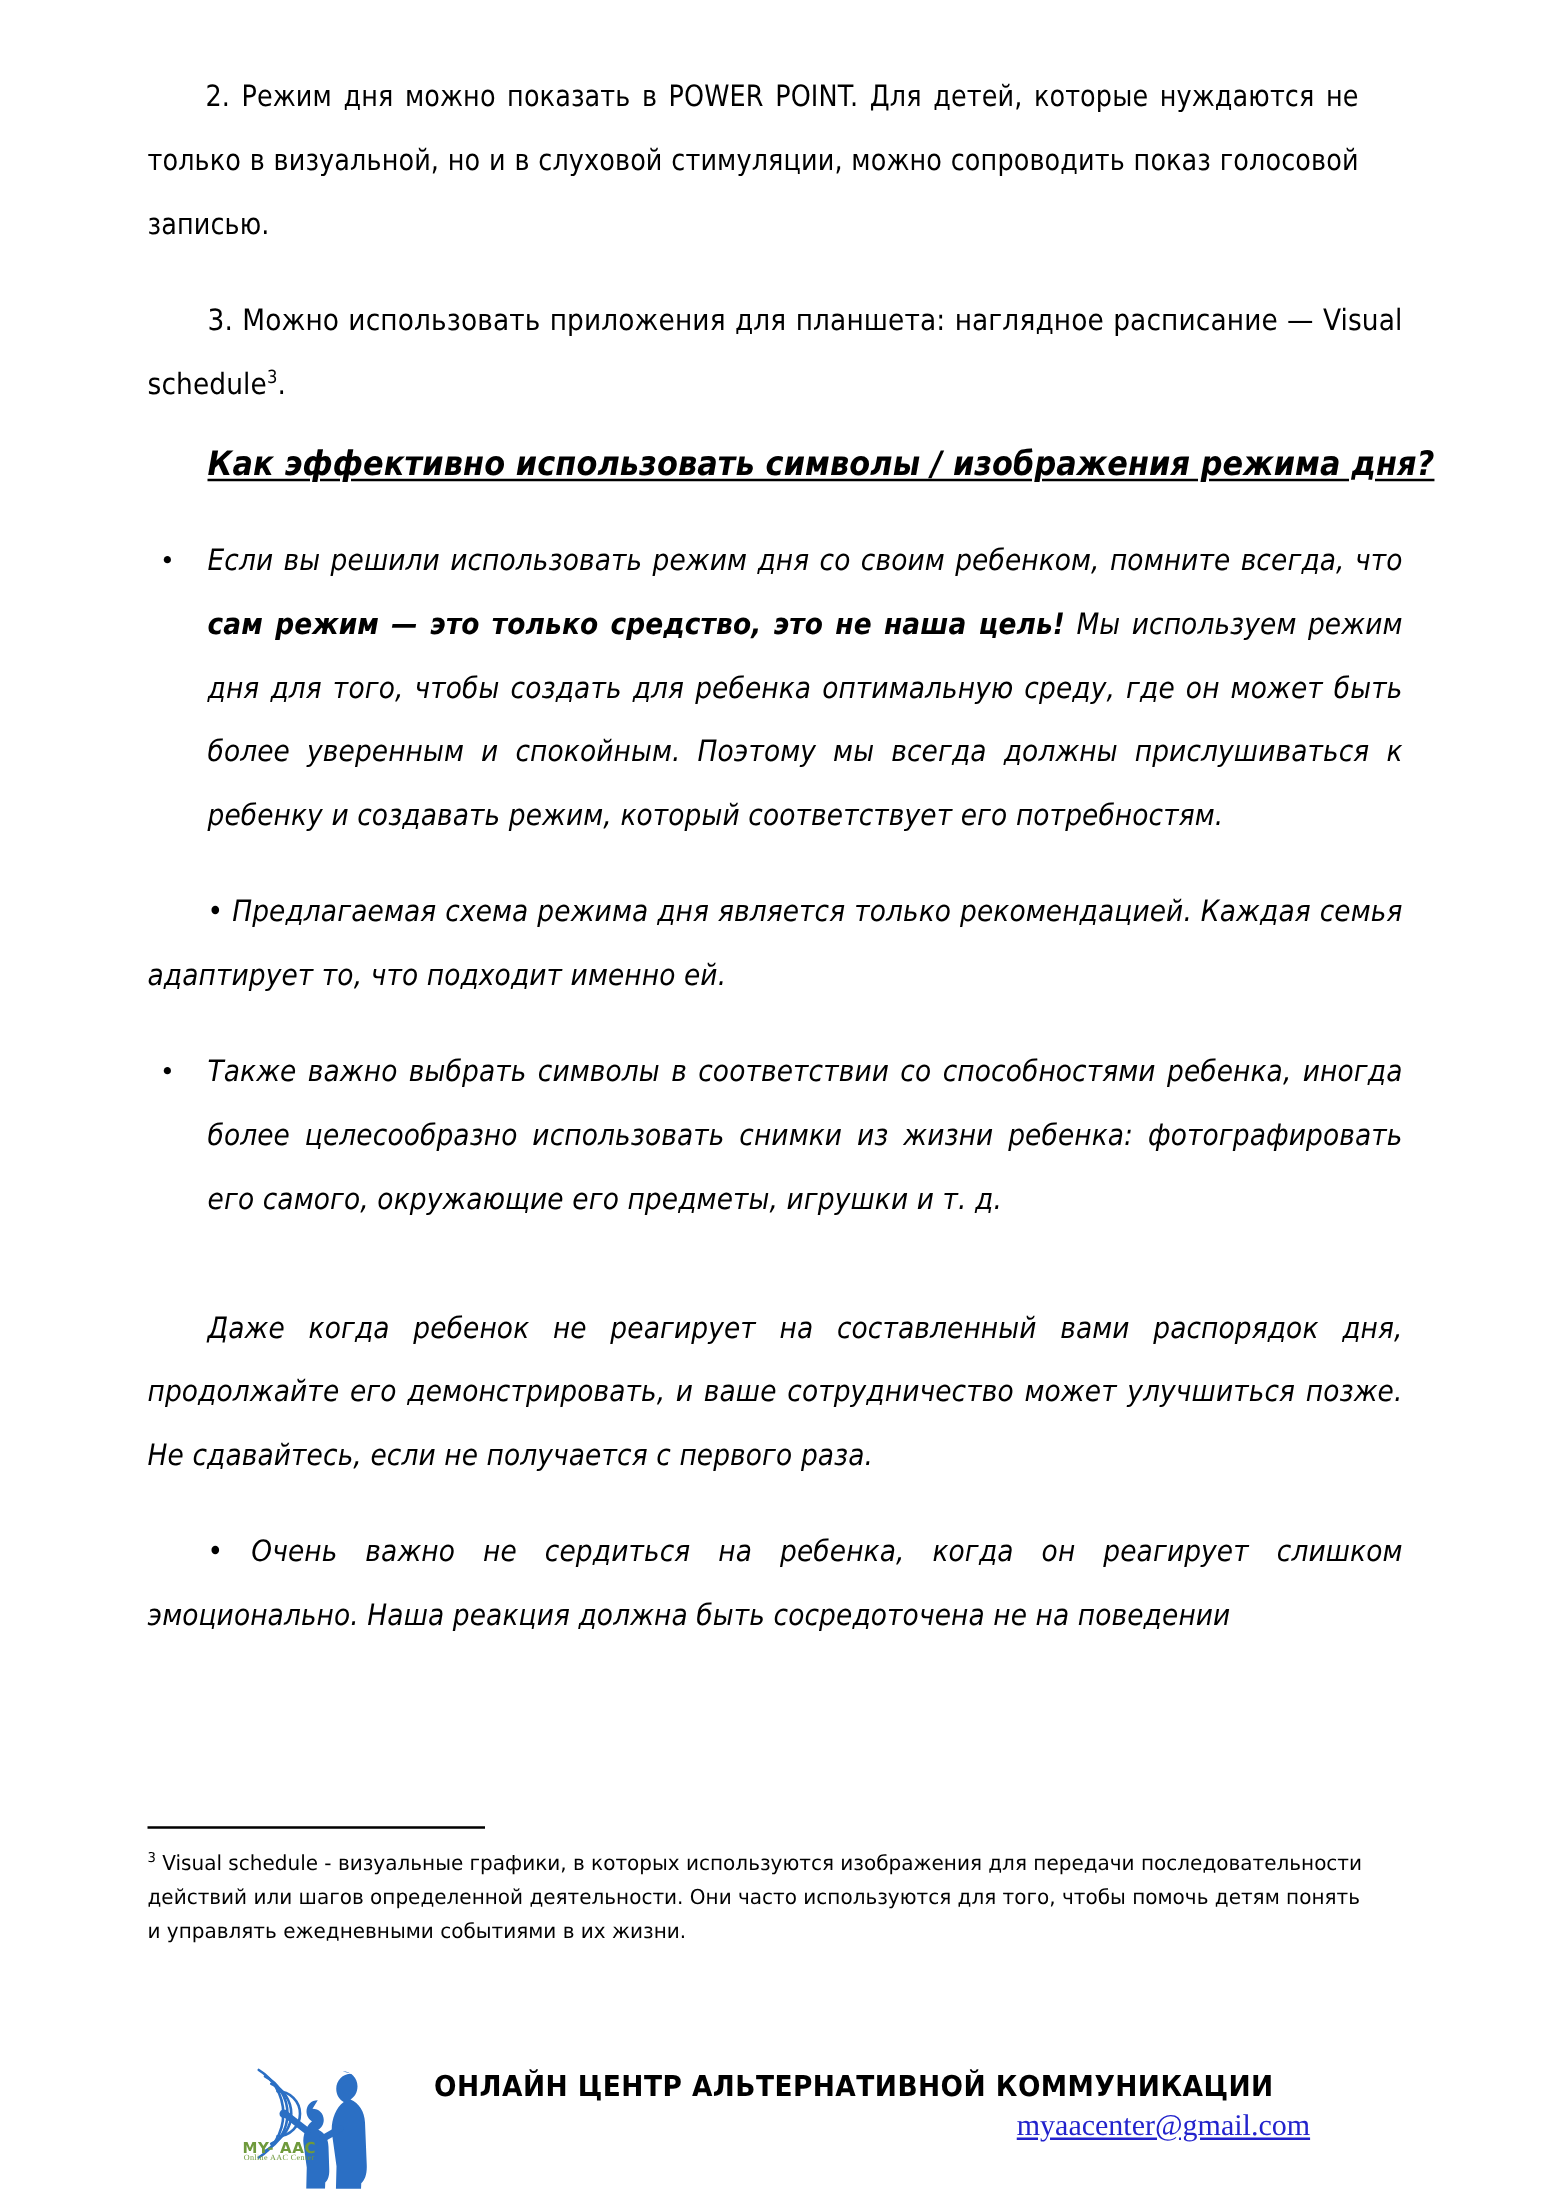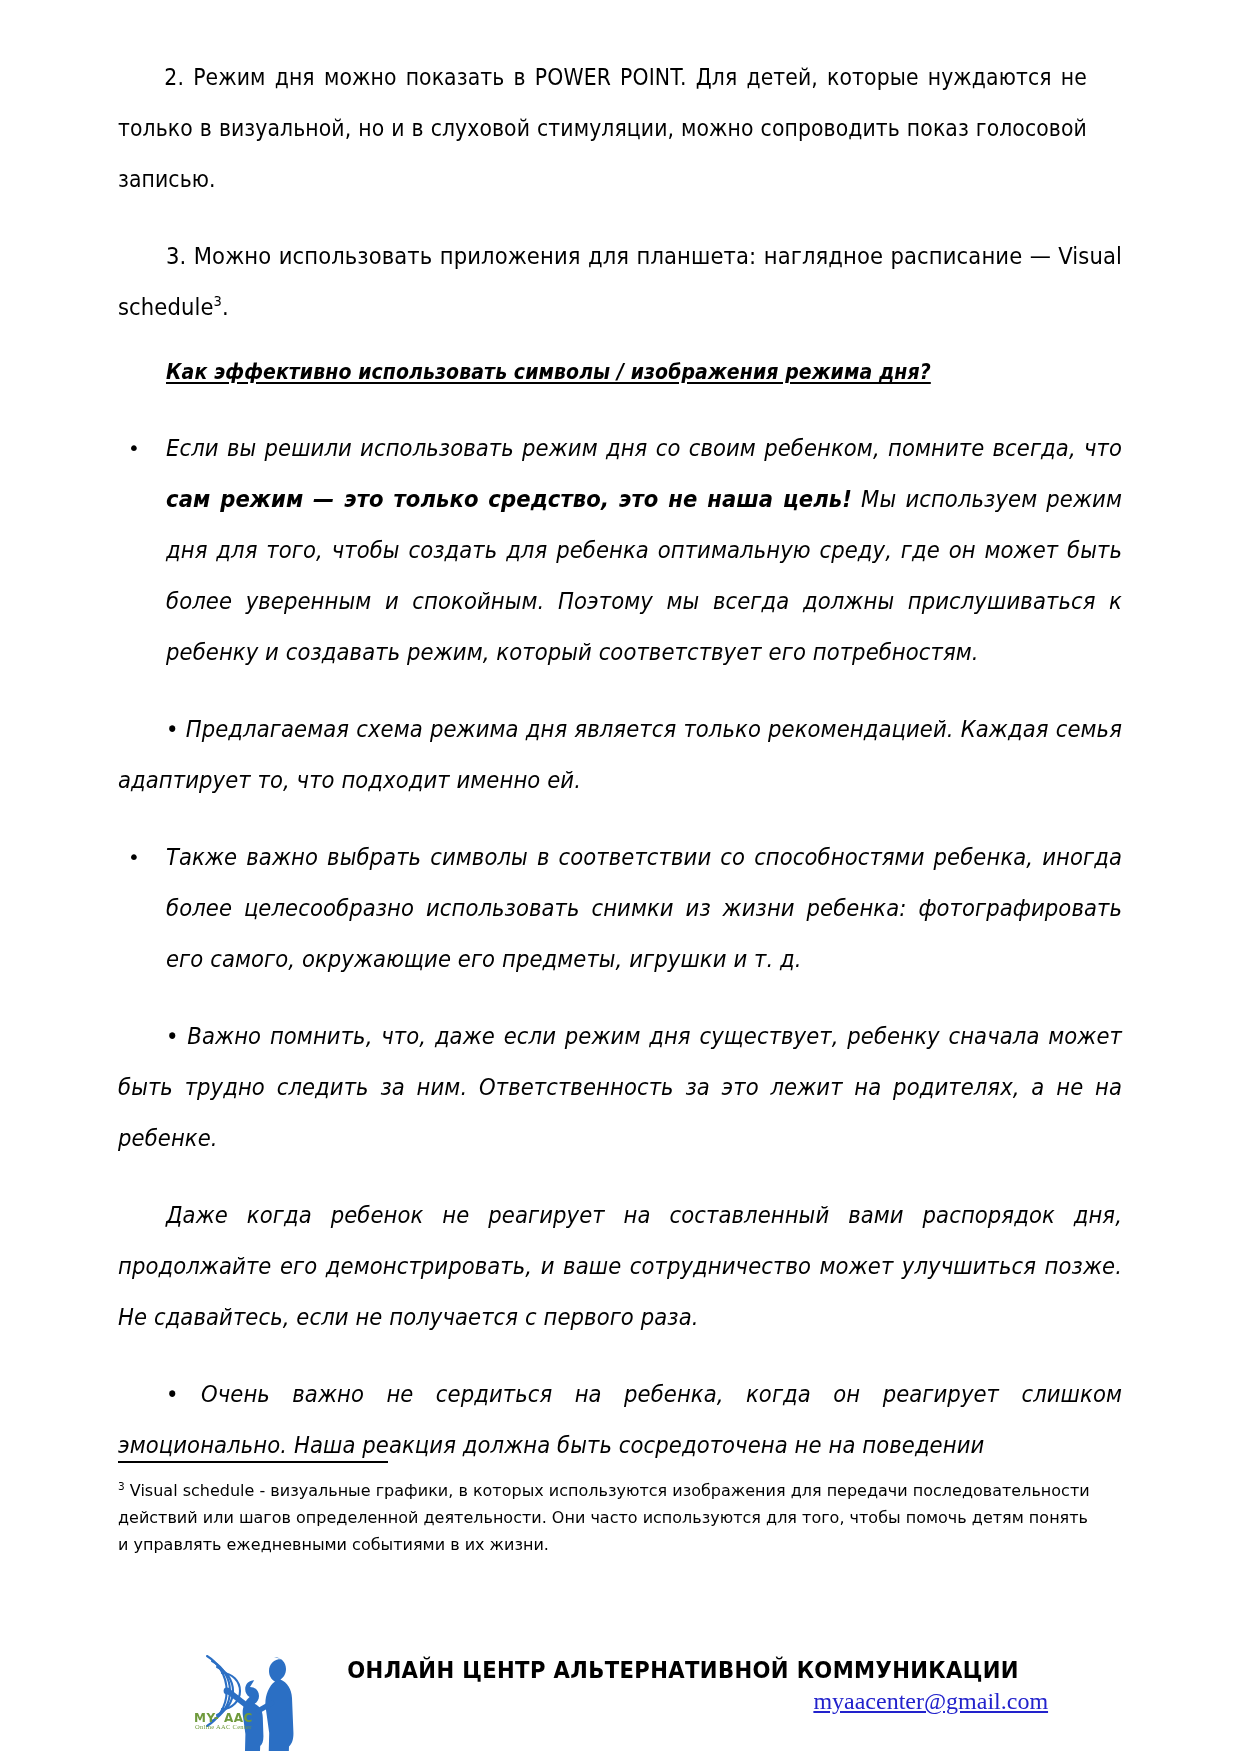--- a/index.html
+++ b/index.html
@@ -51,21 +51,21 @@
     padding: 0;
   }
 
   .indent { text-indent: 48px; }
 
   .italic   { font-style: italic; }
   .bold     { font-weight: bold; margin-top: 12px; }
 
   
   .heading {
-    font-size: 21px;
+    font-size: 27px;
     line-height: 50px;
     font-style: italic;
     font-weight: bold;
     text-decoration: underline;
     text-underline-offset: 3px;
     text-decoration-thickness: 2px;
     margin: 14px 0 0 0;
     padding-left: 48px;
     white-space: nowrap;
   }
@@ -222,21 +222,20 @@
 
   <ul class="bullet-list">
     <li>
       <span class="bullet-dot">•</span>
       <p class="doc-text para italic">Также важно выбрать символы в соответствии со способностями ребенка, иногда более целесообразно использовать снимки из жизни ребенка: фотографировать его самого, окружающие его предметы, игрушки и т. д.</p>
     </li>
   </ul>
 
   <div class="gap-sm"></div>
 
-  <p class="doc-text para italic indent">• Важно помнить, что, даже если режим дня существует, ребенку сначала может быть трудно следить за ним. Ответственность за это лежит на родителях, а не на ребенке.</p>
 
   <div class="gap-sm"></div>
 
   <p class="doc-text para italic indent">Даже когда ребенок не реагирует на составленный вами распорядок дня, продолжайте его демонстрировать, и ваше сотрудничество может улучшиться позже. Не сдавайтесь, если не получается с первого раза.</p>
 
   <div class="gap-sm"></div>
 
   <p class="doc-text para italic indent">• Очень важно не сердиться на ребенка, когда он реагирует слишком эмоционально. Наша реакция должна быть сосредоточена не на поведении</p>
 
 </div>

